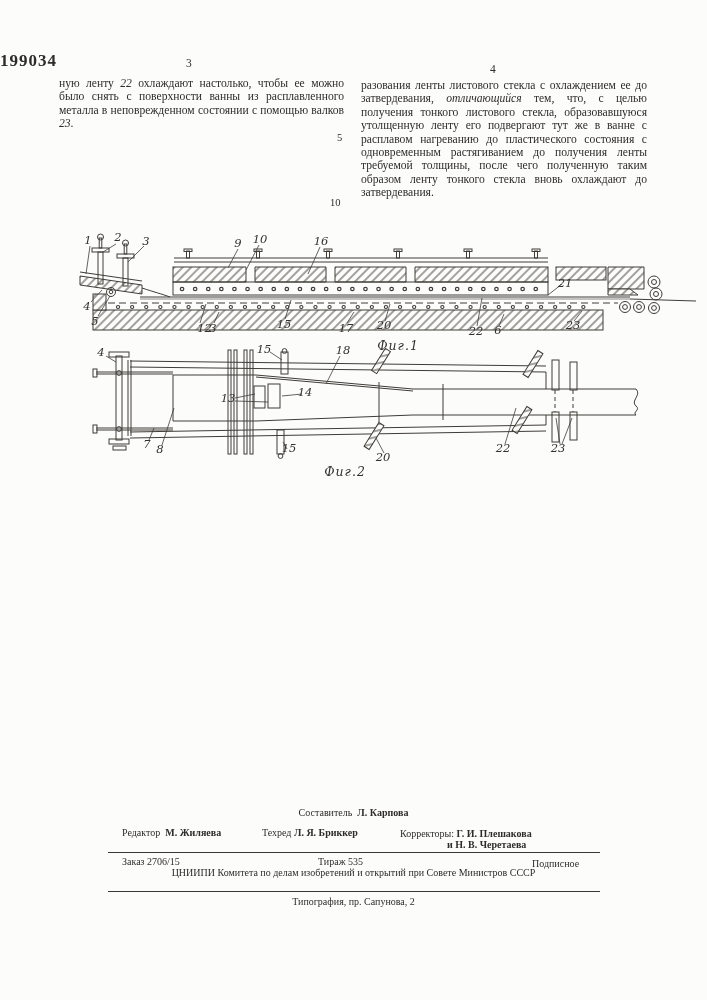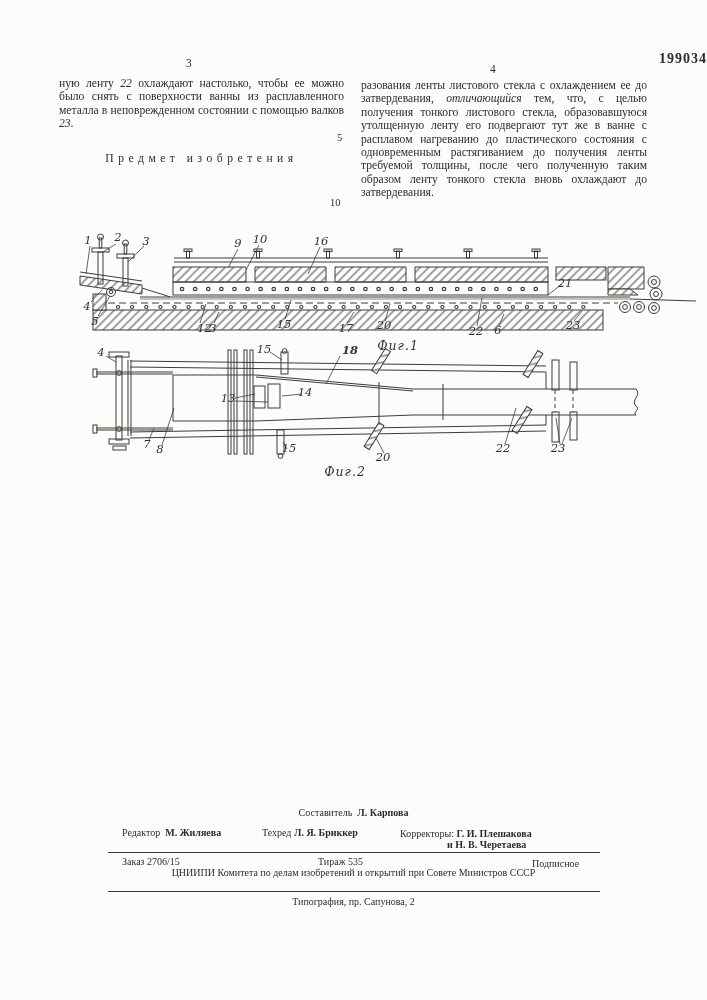--- a/index.html
+++ b/index.html
@@ -4,22 +4,22 @@
 <style>
   html,body { margin:0; padding:0; }
   body { background:#e8e6e1; }
   .page {
     position:relative; width:707px; height:1000px; margin:0 auto;
     background:#fcfcfb; color:#2e2c28; overflow:hidden;
     font-family:"Liberation Serif", serif;
   }
   
   .patnum {
-    position:absolute; left:0; right:0; top:51px; text-align:right;
-    font-weight:bold; font-size:14px; letter-spacing:1px;
+    position:absolute; left:0; right:0; top:51px; text-align:left;
+    font-weight:bold; font-size:17px; letter-spacing:1px;
   }
   .colnum { position:absolute; font-size:11.5px; }
   .colnum.left { left:186px; top:57px; }
   .colnum.right { left:490px; top:63px; }
   
   .col { position:absolute; font-size:11.6px; line-height:13.4px; text-align:justify; }
   .col-left  { left:55px;  top:73px; width:293px; }
   .col-right { left:357px; top:75px; width:294px; }
   .col p { margin:4px; }
   .col p.indent { text-indent:17px; }
@@ -51,21 +51,20 @@
 <body>
 
 <div class="page">
 
   <div class="patnum">199034</div>
   <div class="colnum left">3</div>
   <div class="colnum right">4</div>
 
   <div class="col col-left">
     <p><span>ную ленту </span><span class="ref">22</span><span> охлаждают настолько, чтобы ее можно было снять с поверхности ванны из расплавленного металла в неповрежденном состоянии с помощью валков </span><span class="ref">23</span><span>.</span></p>
-    <h3 class="subject-heading">Предмет изобретения</h3>
   </div>
 
   <div class="col col-right">
     <p><span>разования ленты листового стекла с охлаждением ее до затвердевания, </span><span class="ref">отличающийся</span><span> тем, что, с целью получения тонкого листового стекла, образовавшуюся утолщенную ленту его подвергают тут же в ванне с расплавом нагреванию до пластического состояния с одновременным растягиванием до получения ленты требуемой толщины, после чего полученную таким образом ленту тонкого стекла вновь охлаждают до затвердевания.</span></p>
   </div>
 
   <span class="linenum" style="left:337px;top:132px">5</span>
   <span class="linenum" style="left:330px;top:197px">10</span>
 
   <svg class="fig-svg" style="left:78px;top:232px" width="622" height="112" viewBox="0 0 622 112">
@@ -263,21 +262,21 @@
       <span class="fig-label" style="left: 213px; top: 328px;">3</span>
       <span class="fig-label" style="left: 284px; top: 324px;">15</span>
       <span class="fig-label" style="left: 346px; top: 328px;">17</span>
       <span class="fig-label" style="left: 384px; top: 325px;">20</span>
       <span class="fig-label" style="left: 476px; top: 331px;">22</span>
       <span class="fig-label" style="left: 498px; top: 330px;">6</span>
       <span class="fig-label" style="left: 565px; top: 283px;">21</span>
       <span class="fig-label" style="left: 573px; top: 325px;">23</span>
       <span class="fig-label" style="left: 101px; top: 352px;">4</span>
       <span class="fig-label" style="left: 264px; top: 349px;">15</span>
-      <span class="fig-label" style="left: 350px; top: 350px; font-weight: bold;">18</span>
+      <span class="fig-label" style="left: 343px; top: 350px;">18</span>
       <span class="fig-label" style="left: 228px; top: 398px;">13</span>
       <span class="fig-label" style="left: 305px; top: 392px;">14</span>
       <span class="fig-label" style="left: 147px; top: 444px;">7</span>
       <span class="fig-label" style="left: 160px; top: 449px;">8</span>
       <span class="fig-label" style="left: 289px; top: 448px;">15</span>
       <span class="fig-label" style="left: 383px; top: 457px;">20</span>
       <span class="fig-label" style="left: 503px; top: 448px;">22</span>
       <span class="fig-label" style="left: 558px; top: 448px;">23</span>
     </div>
 

